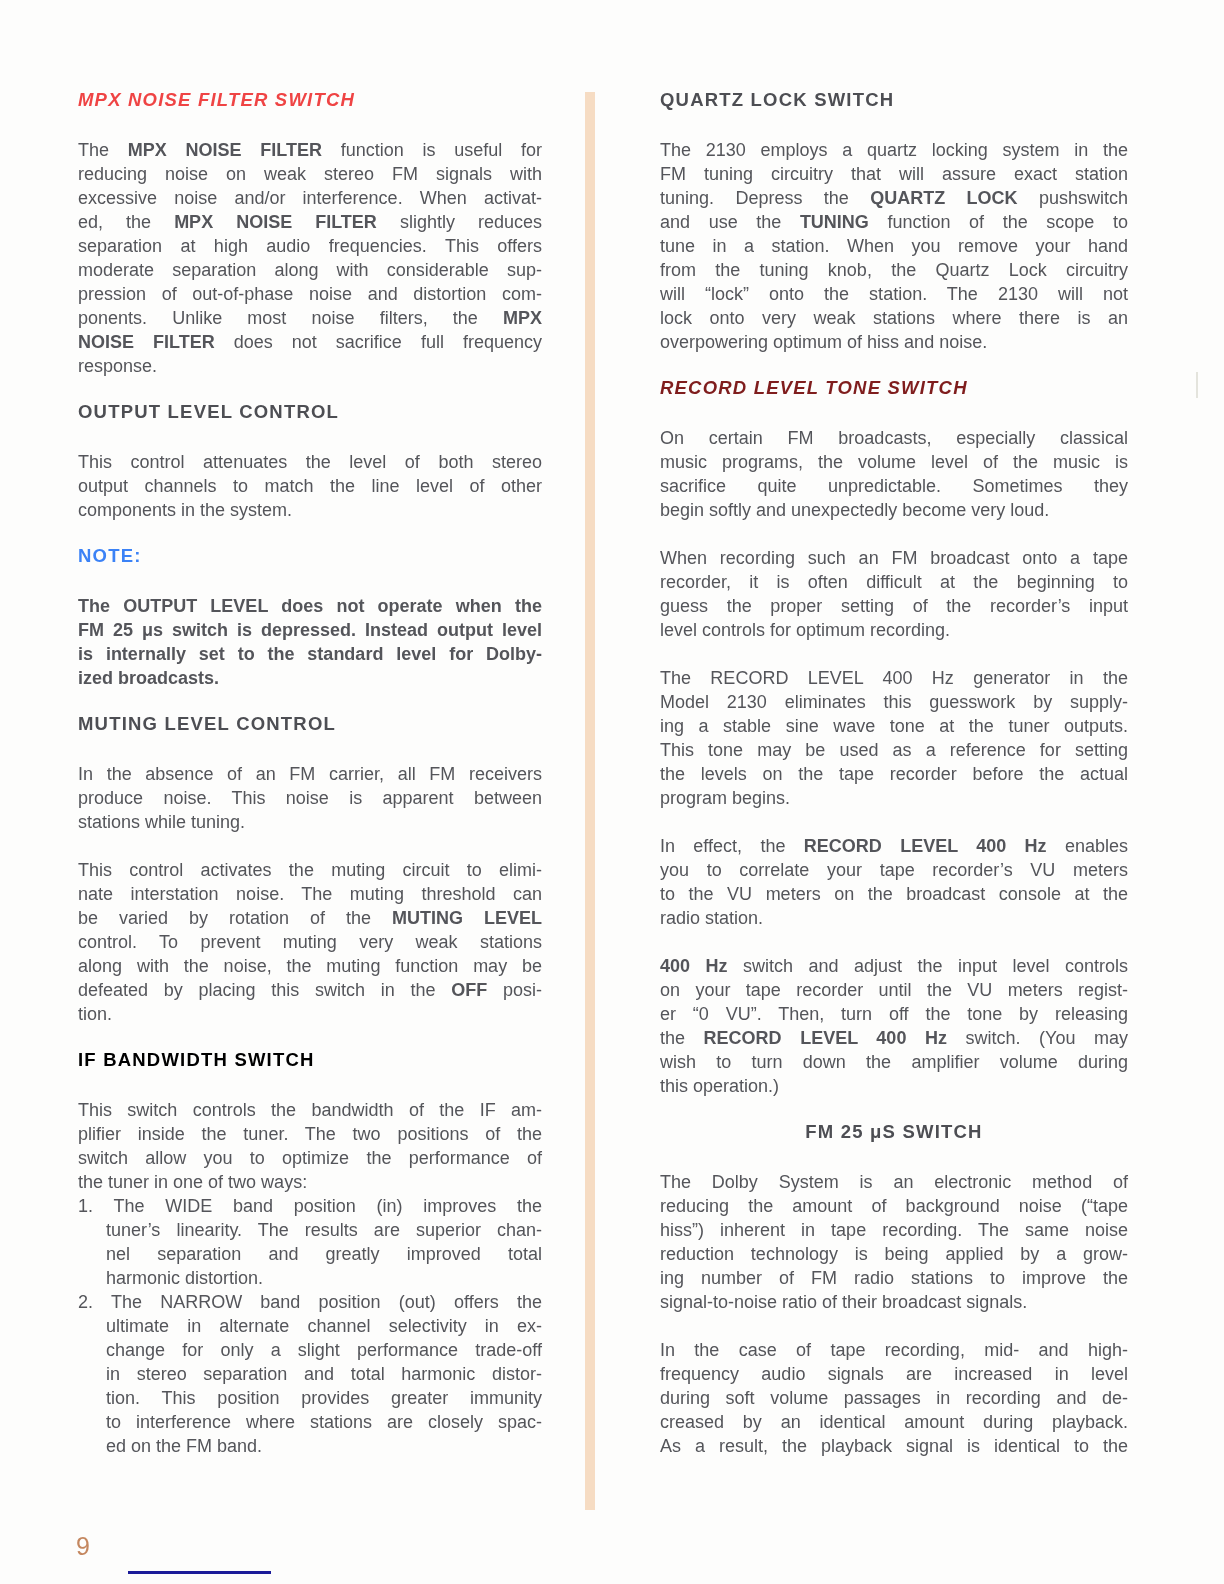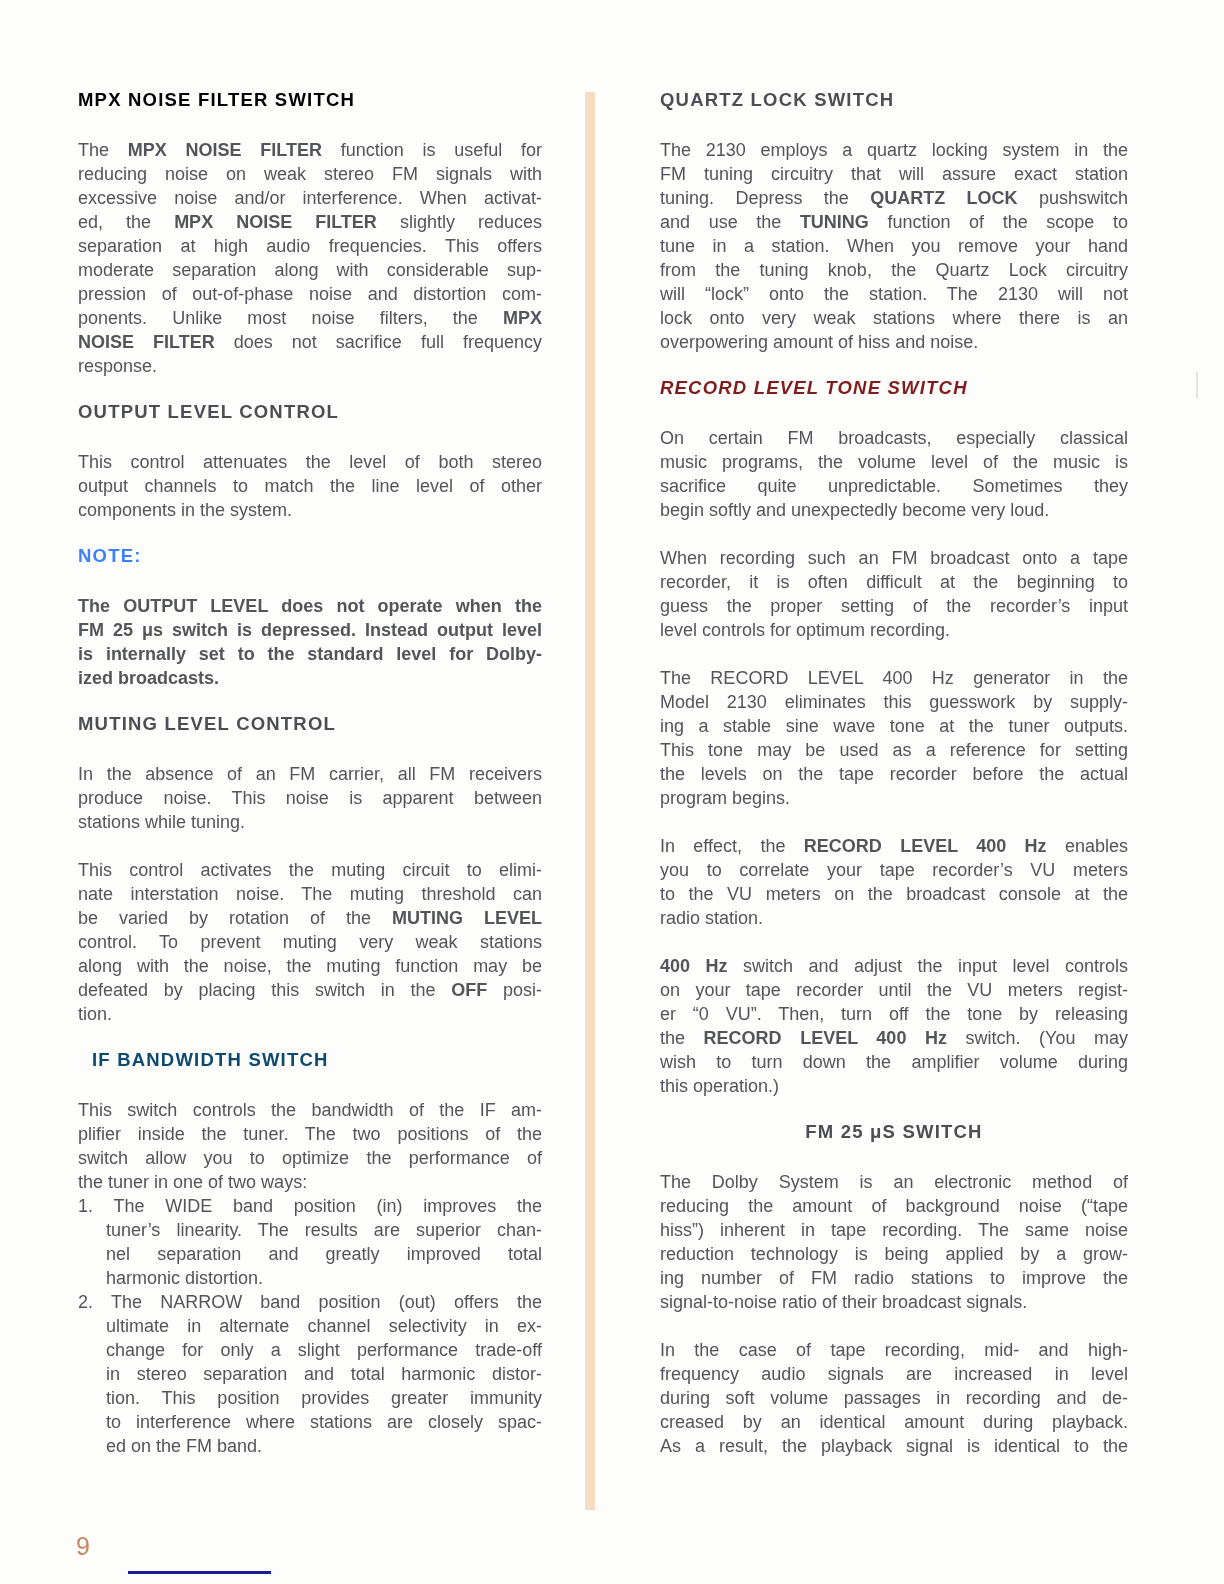--- a/index.html
+++ b/index.html
@@ -42,21 +42,21 @@
   }
   .footer-line{position:absolute;left:128px;top:1571px;width:143px;height:3px;}
   .artifact-tick{position:absolute;left:1196px;top:372px;width:2px;height:26px;opacity:.55;}
 </style>
 </head>
 <body>
 
 <div class="page" style="background: rgb(253, 253, 252); color: rgb(84, 85, 90);">
   <div class="divider" style="background: rgb(246, 220, 195);"></div>
   <div class="col left" id="col-left">
-      <div class="block heading" style="color: #000000;">MPX NOISE FILTER SWITCH</div>
+      <div class="block heading" style="color: #ef4444; font-style: italic;">MPX NOISE FILTER SWITCH</div>
       <div class="block para">
         <div class="jline"><span>The </span><b>MPX NOISE FILTER</b><span> function is useful for</span></div>
         <div class="jline"><span>reducing noise on weak stereo FM signals with</span></div>
         <div class="jline"><span>excessive noise and/or interference. When activat-</span></div>
         <div class="jline"><span>ed, the </span><b>MPX NOISE FILTER</b><span> slightly reduces</span></div>
         <div class="jline"><span>separation at high audio frequencies. This offers</span></div>
         <div class="jline"><span>moderate separation along with considerable sup-</span></div>
         <div class="jline"><span>pression of out-of-phase noise and distortion com-</span></div>
         <div class="jline"><span>ponents. Unlike most noise filters, the </span><b>MPX</b></div>
         <div class="jline"><b>NOISE FILTER</b><span> does not sacrifice full frequency</span></div>
@@ -83,21 +83,21 @@
       </div>
       <div class="block para">
         <div class="jline"><span>This control activates the muting circuit to elimi-</span></div>
         <div class="jline"><span>nate interstation noise. The muting threshold can</span></div>
         <div class="jline"><span>be varied by rotation of the </span><b>MUTING LEVEL</b></div>
         <div class="jline"><span>control. To prevent muting very weak stations</span></div>
         <div class="jline"><span>along with the noise, the muting function may be</span></div>
         <div class="jline"><span>defeated by placing this switch in the </span><b>OFF</b><span> posi-</span></div>
         <div class="jline last"><span>tion.</span></div>
       </div>
-      <div class="block heading" style="color: #0c4a6e; margin-left: 14px;">IF BANDWIDTH SWITCH</div>
+      <div class="block heading" style="color: #000000;">IF BANDWIDTH SWITCH</div>
       <div class="block para">
         <div class="jline"><span>This switch controls the bandwidth of the IF am-</span></div>
         <div class="jline"><span>plifier inside the tuner. The two positions of the</span></div>
         <div class="jline"><span>switch allow you to optimize the performance of</span></div>
         <div class="jline last"><span>the tuner in one of two ways:</span></div>
       </div>
       <div class="block list nogap">
         <div class="jline"><span>1. The WIDE band position (in) improves the</span></div>
         <div class="jline cont"><span>tuner’s linearity. The results are superior chan-</span></div>
         <div class="jline cont"><span>nel separation and greatly improved total</span></div>
@@ -117,21 +117,21 @@
       <div class="block heading" style="color: rgb(77, 78, 83);">QUARTZ LOCK SWITCH</div>
       <div class="block para">
         <div class="jline"><span>The 2130 employs a quartz locking system in the</span></div>
         <div class="jline"><span>FM tuning circuitry that will assure exact station</span></div>
         <div class="jline"><span>tuning. Depress the </span><b>QUARTZ LOCK</b><span> pushswitch</span></div>
         <div class="jline"><span>and use the </span><b>TUNING</b><span> function of the scope to</span></div>
         <div class="jline"><span>tune in a station. When you remove your hand</span></div>
         <div class="jline"><span>from the tuning knob, the Quartz Lock circuitry</span></div>
         <div class="jline"><span>will “lock” onto the station. The 2130 will not</span></div>
         <div class="jline"><span>lock onto very weak stations where there is an</span></div>
-        <div class="jline last"><span>overpowering amount of hiss and noise.</span></div>
+        <div class="jline last"><span>overpowering optimum of hiss and noise.</span></div>
       </div>
       <div class="block heading" style="color: #7f1d1d; font-style: italic;">RECORD LEVEL TONE SWITCH</div>
       <div class="block para">
         <div class="jline"><span>On certain FM broadcasts, especially classical</span></div>
         <div class="jline"><span>music programs, the volume level of the music is</span></div>
         <div class="jline"><span>sacrifice quite unpredictable. Sometimes they</span></div>
         <div class="jline last"><span>begin softly and unexpectedly become very loud.</span></div>
       </div>
       <div class="block para">
         <div class="jline"><span>When recording such an FM broadcast onto a tape</span></div>

